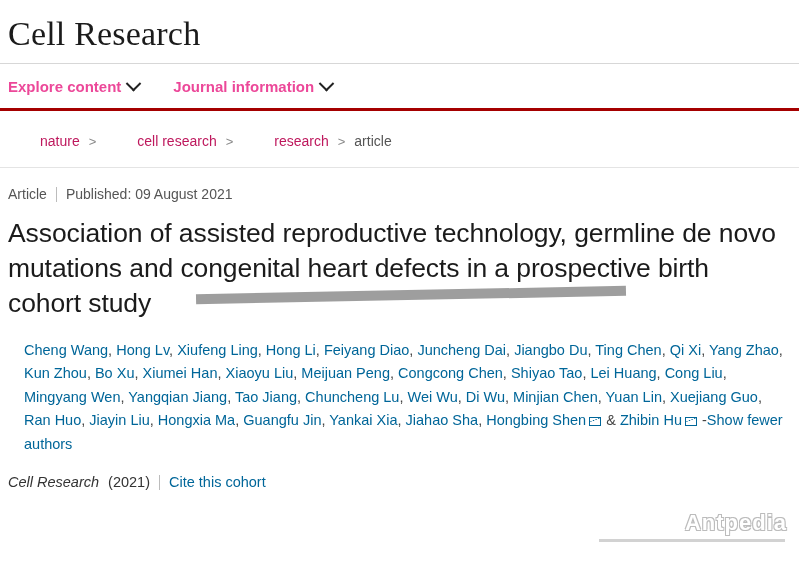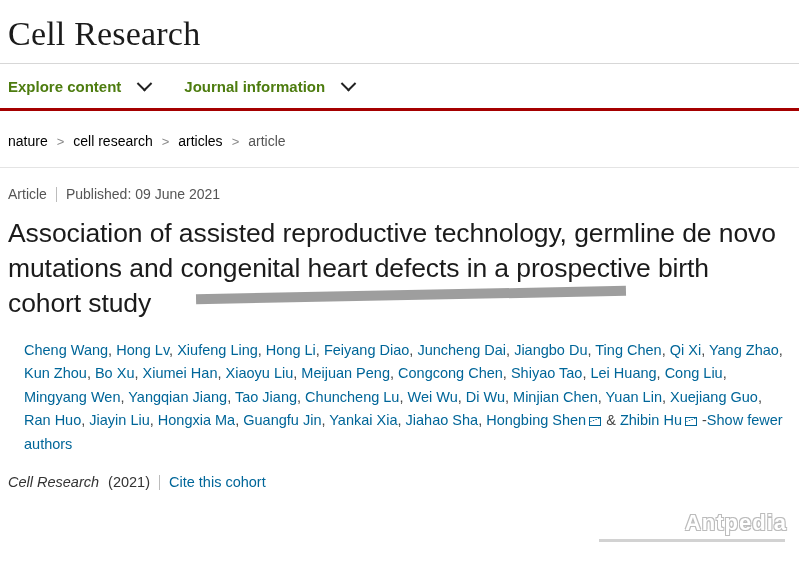--- a/index.html
+++ b/index.html
@@ -34,24 +34,24 @@
   .navbar {
     display: flex;
     align-items: center;
     gap: 34px;
     padding: 14px 0 13px 8px;
     border-bottom: 3px solid #a50000;
   }
   .nav-item {
     display: flex;
     align-items: center;
-    gap: 18px;
+    gap: 7px;
     font-size: 15px;
     font-weight: bold;
-    color: #4d7c0f;
+    color: #ec4899;
     cursor: pointer;
     white-space: nowrap;
   }
   .chev {
     display: inline-block;
     width: 9px;
     height: 9px;
     border-right: 2px solid #222;
     border-bottom: 2px solid #222;
     transform: rotate(45deg) translate(-2px, -2px);
@@ -61,23 +61,24 @@
   .breadcrumb {
     display: flex;
     align-items: center;
     gap: 9px;
     padding: 22px 0 18px 8px;
     font-size: 14px;
     color: #555555;
     border-bottom: 1px solid #e4e4e4;
   }
   .breadcrumb a {
-    color: #000000;
+    color: #be185d;
     text-decoration: none;
     cursor: pointer;
+    margin-left: 32px;
   }
   .crumb-sep {
     color: #888888;
     font-size: 13px;
   }
   .crumb-current {
     color: #555555;
   }
 
   
@@ -218,31 +219,31 @@
     <span>Journal information</span>
     <span class="chev"></span>
   </div>
 </nav>
 
 <div class="breadcrumb">
   <a>nature</a>
   <span class="crumb-sep">&gt;</span>
   <a>cell research</a>
   <span class="crumb-sep">&gt;</span>
-  <a>articles</a>
+  <a>research</a>
   <span class="crumb-sep">&gt;</span>
   <span class="crumb-current">article</span>
 </div>
 
 <div class="article">
 
   <div class="meta-line">
     <span>Article</span>
     <span class="meta-divider"></span>
-    <span>Published: 09 June 2021</span>
+    <span>Published: 09 August 2021</span>
   </div>
 
   <h1 class="article-title">Association of assisted reproductive technology, germline de novo mutations and congenital heart defects in a prospective birth cohort study</h1>
 
   <div class="authors"><span class="author">Cheng Wang</span><span class="sep">, </span><span class="author">Hong Lv</span><span class="sep">, </span><span class="author">Xiufeng Ling</span><span class="sep">, </span><span class="author">Hong Li</span><span class="sep">, </span><span class="author">Feiyang Diao</span><span class="sep">, </span><span class="author">Juncheng Dai</span><span class="sep">, </span><span class="author">Jiangbo Du</span><span class="sep">, </span><span class="author">Ting Chen</span><span class="sep">, </span><span class="author">Qi Xi</span><span class="sep">, </span><span class="author">Yang Zhao</span><span class="sep">, </span><span class="author">Kun Zhou</span><span class="sep">, </span><span class="author">Bo Xu</span><span class="sep">, </span><span class="author">Xiumei Han</span><span class="sep">, </span><span class="author">Xiaoyu Liu</span><span class="sep">, </span><span class="author">Meijuan Peng</span><span class="sep">, </span><span class="author">Congcong Chen</span><span class="sep">, </span><span class="author">Shiyao Tao</span><span class="sep">, </span><span class="author">Lei Huang</span><span class="sep">, </span><span class="author">Cong Liu</span><span class="sep">, </span><span class="author">Mingyang Wen</span><span class="sep">, </span><span class="author">Yangqian Jiang</span><span class="sep">, </span><span class="author">Tao Jiang</span><span class="sep">, </span><span class="author">Chuncheng Lu</span><span class="sep">, </span><span class="author">Wei Wu</span><span class="sep">, </span><span class="author">Di Wu</span><span class="sep">, </span><span class="author">Minjian Chen</span><span class="sep">, </span><span class="author">Yuan Lin</span><span class="sep">, </span><span class="author">Xuejiang Guo</span><span class="sep">, </span><span class="author">Ran Huo</span><span class="sep">, </span><span class="author">Jiayin Liu</span><span class="sep">, </span><span class="author">Hongxia Ma</span><span class="sep">, </span><span class="author">Guangfu Jin</span><span class="sep">, </span><span class="author">Yankai Xia</span><span class="sep">, </span><span class="author">Jiahao Sha</span><span class="sep">, </span><span class="author">Hongbing Shen</span><span class="mail-icon"></span><span class="amp"> &amp; </span><span class="author">Zhibin Hu</span><span class="mail-icon"></span><span style="color: rgb(68, 68, 68);"> -</span><span class="show-fewer">Show fewer authors</span></div>
 
   <div class="citation-line">
     <span class="journal">Cell Research</span>
     <span>(2021)</span>
     <span class="meta-divider"></span>

